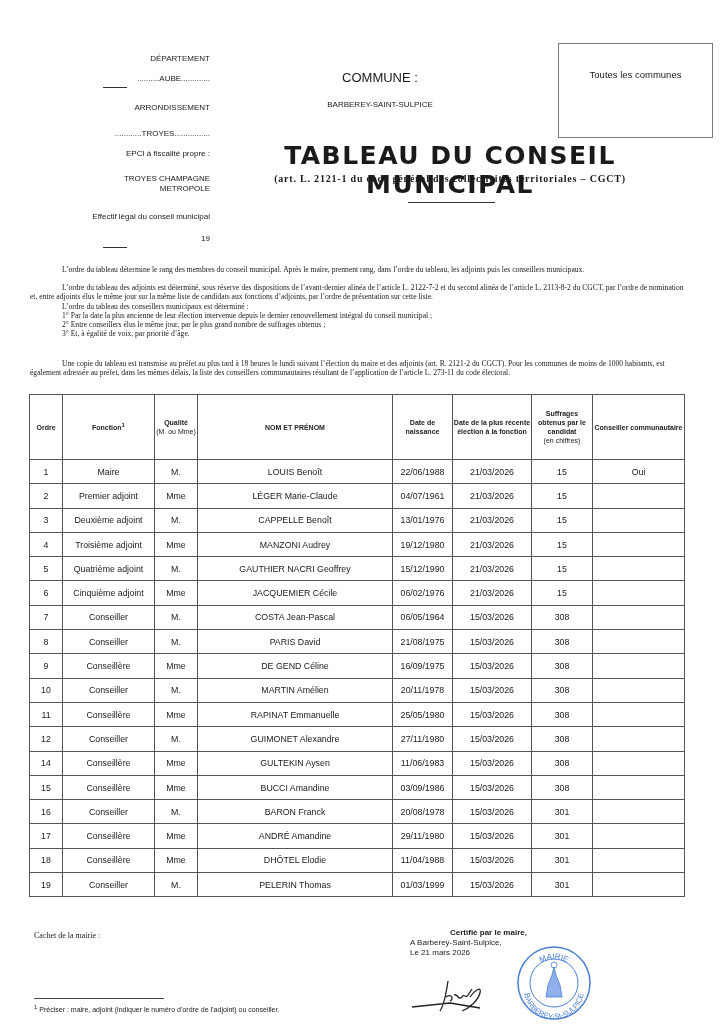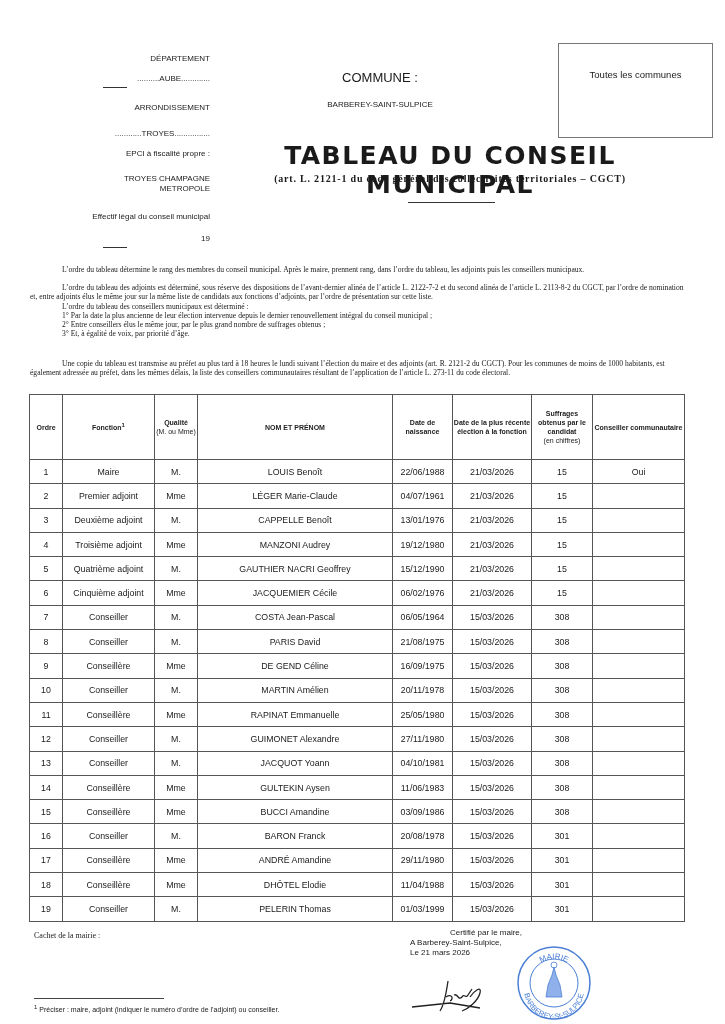--- a/index.html
+++ b/index.html
@@ -33,21 +33,21 @@
   table.council { position: absolute; left: 29px; top: 394px; width: 655px; border-collapse: collapse; table-layout: fixed; }
   table.council th, table.council td { border: 1px solid #555; text-align: center; vertical-align: middle; padding: 0; font-family: "Liberation Sans", "DejaVu Sans", sans-serif; }
   table.council th { font-size: 7px; font-weight: bold; height: 64px; line-height: 9px; color: #222; }
   table.council th .sub { font-weight: normal; }
   table.council td { font-size: 8.8px; height: 23.3px; color: #1a1a1a; }
   sup { font-size: 6px; }
 
   
   .cachet { left: 34px; top: 931px; font-size: 8px; }
   .cert { left: 410px; top: 928px; font-size: 8px; line-height: 10px; }
-  .cert .c1 { padding-left: 40px; }
+  .cert .c1 { padding-left: 40px; font-weight: bold; }
   .footnote-rule { left: 34px; top: 998px; width: 130px; height: 1px; background: #444; }
   .footnote { left: 34px; top: 1004px; font-size: 7px; }
   .stamp { left: 516px; top: 945px; width: 76px; height: 76px; }
   .signature { left: 410px; top: 975px; width: 90px; height: 45px; }
 </style>
 </head>
 <body>
 
 <div class="abs left-col sans" style="height:200px;">
   <div class="line" style="top:4px;">DÉPARTEMENT</div>
@@ -226,30 +226,20 @@
         <td>12</td>
         <td>Conseiller</td>
         <td>M.</td>
         <td>GUIMONET Alexandre</td>
         <td>27/11/1980</td>
         <td>15/03/2026</td>
         <td>308</td>
         <td></td>
       </tr>
       <tr>
-        <td>13</td>
-        <td>Conseiller</td>
-        <td>M.</td>
-        <td>JACQUOT Yoann</td>
-        <td>04/10/1981</td>
-        <td>15/03/2026</td>
-        <td>308</td>
-        <td></td>
-      </tr>
-      <tr>
         <td>14</td>
         <td>Conseillère</td>
         <td>Mme</td>
         <td>GULTEKIN Aysen</td>
         <td>11/06/1983</td>
         <td>15/03/2026</td>
         <td>308</td>
         <td></td>
       </tr>
       <tr>

